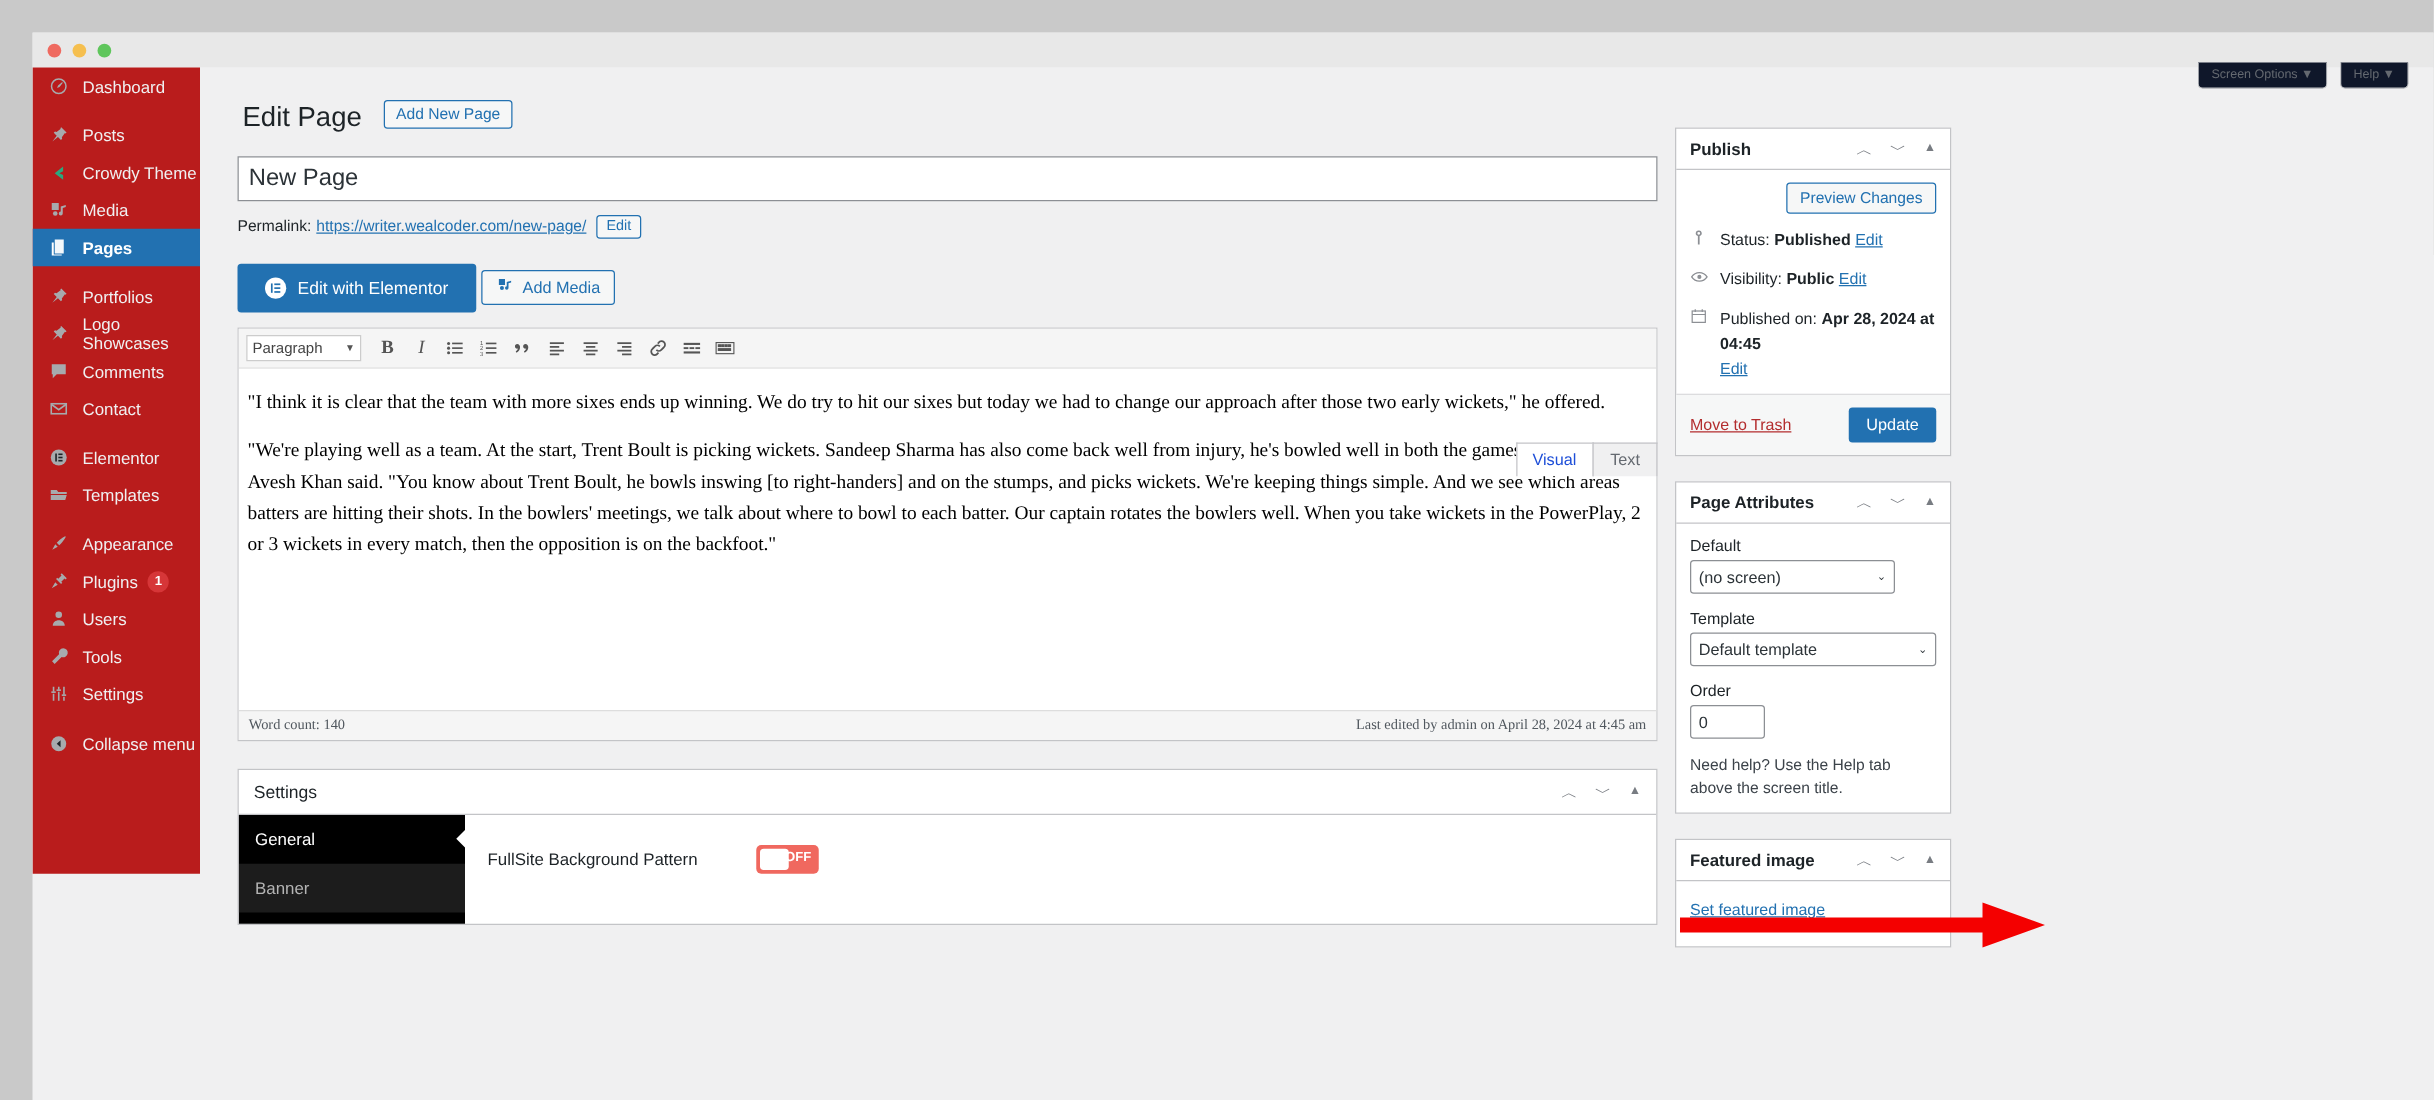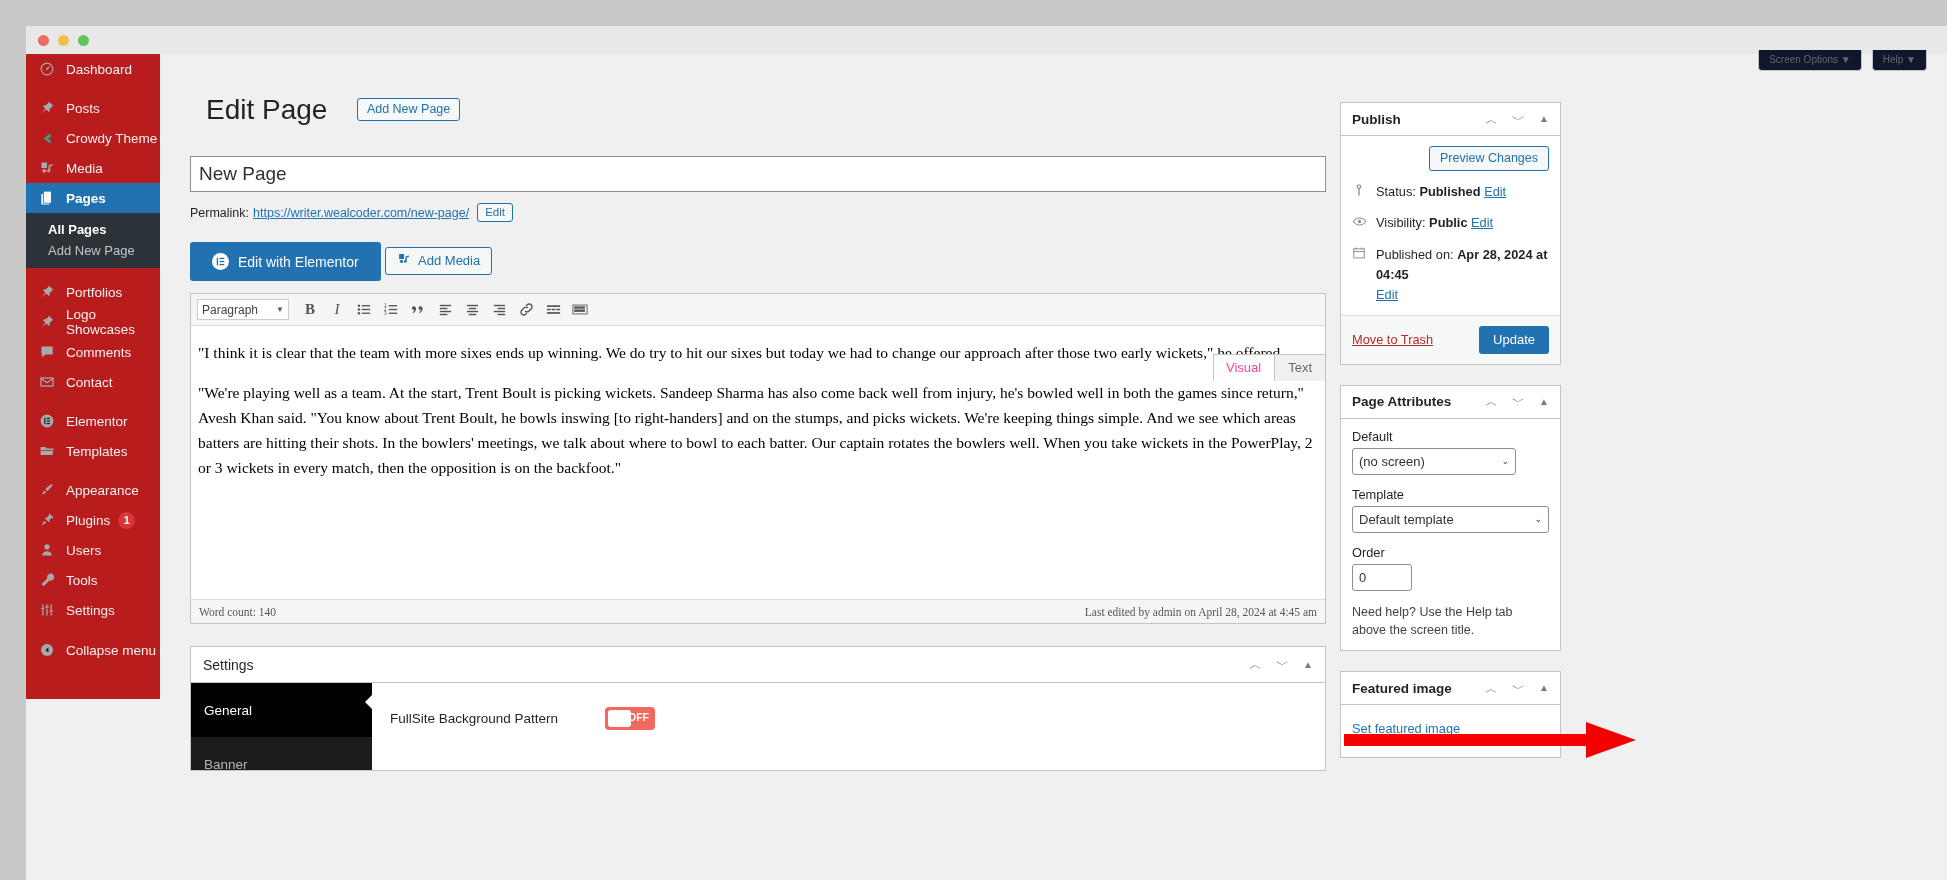--- a/index.html
+++ b/index.html
@@ -89,22 +89,22 @@
     cursor:pointer;
   }
 
   #content-col {
     position:absolute; left:30px; top:22px;
     width:1136px;
   }
 
   h1.page-title {
     display:inline-block;
-    margin:16px; padding:0;
-    font-size:28px; font-weight:400; color:#1d2327;
+    margin:4px; padding:0;
+    font-size:22px; font-weight:400; color:#1d2327;
     line-height:1.3;
   }
   .add-new-btn {
     display:inline-block; vertical-align:6px; margin-left:9px;
     background:#f6f7f7; border:1px solid #2271b1; border-radius:3px;
     color:#2271b1; font-size:12.5px; padding:3px 9px 4px;
     cursor:pointer;
   }
 
   #title-input {
@@ -157,21 +157,21 @@
   #editor-tabs {
     position:absolute; right:0; top:278px;
     display:flex;
   }
   .ed-tab {
     border:1px solid #c3c4c7; border-bottom:none;
     padding:5px 13px 6px; font-size:13px;
     color:#646970; background:#f0f0f1; cursor:pointer;
     margin-left:-1px;
   }
-  .ed-tab.active { background:#fff; color:#ec4899;padding-left:12px; }
+  .ed-tab.active { background:#fff; color:#1d4ed8;padding-left:12px; }
 
   
   #editor {
     margin-top:12px;
     border:1px solid #c3c4c7; background:#fff;
     width:1136px;
   }
   #mce-toolbar {
     display:flex; align-items:center; gap:3px;
     height:32px; padding:0 6px;
@@ -223,21 +223,21 @@
     justify-content:space-between;
   }
   .box-ctrls { display:flex; align-items:center; gap:14px; color:#787c82; }
   .box-ctrls span { cursor:pointer; font-size:13px; line-height:1; }
   #settings-body { display:flex; height:89px; }
   #settings-tabs {
     width:181px; background:#000; flex:0 0 181px;
   }
   .st-tab {
     position:relative;
-    height:54px; display:flex; align-items:center;
+    height:39px; display:flex; align-items:center;
     padding-left:13px; font-size:13.5px; color:#b4b4b4;
     cursor:pointer;
   }
   .st-tab.active { background:#000; color:#fff; }
   .st-tab.active:after {
     content:""; position:absolute; right:0; top:12px;
     border:7px solid transparent; border-right-color:#fff;
   }
   .st-tab:nth-child(2){ background:#1c1c1c; }
   #settings-panel { flex:1; padding:24px 18px 0 18px; }
@@ -380,28 +380,20 @@
     <div class="menu-item current">
       <span class="mi-icon">
         <svg width="16" height="16" viewBox="0 0 20 20" fill="currentColor">
             <path d="M6 2h9v14H6z" opacity="0.95"></path>
             <path d="M3 5h2v12h8v1H3z"></path>
           </svg>
       </span>
       <span>Pages</span>
     </div>
 
-    <div class="submenu">
-      <div class="sub-item current">
-        <span>All Pages</span>
-      </div>
-      <div class="sub-item">
-        <span>Add New Page</span>
-      </div>
-    </div>
 
     <div class="menu-item sep">
       <span class="mi-icon">
         <svg width="16" height="16" viewBox="0 0 20 20" fill="currentColor">
             <path d="M12.5 2.2l-1 1 .6.6-4.3 3.1-1.6-.3L5 7.8l3 3-4.4 5.6 5.6-4.4 3 3 1.2-1.2-.3-1.6 3.1-4.3.6.6 1-1z"></path>
           </svg>
       </span>
       <span>Portfolios</span>
     </div>
 

